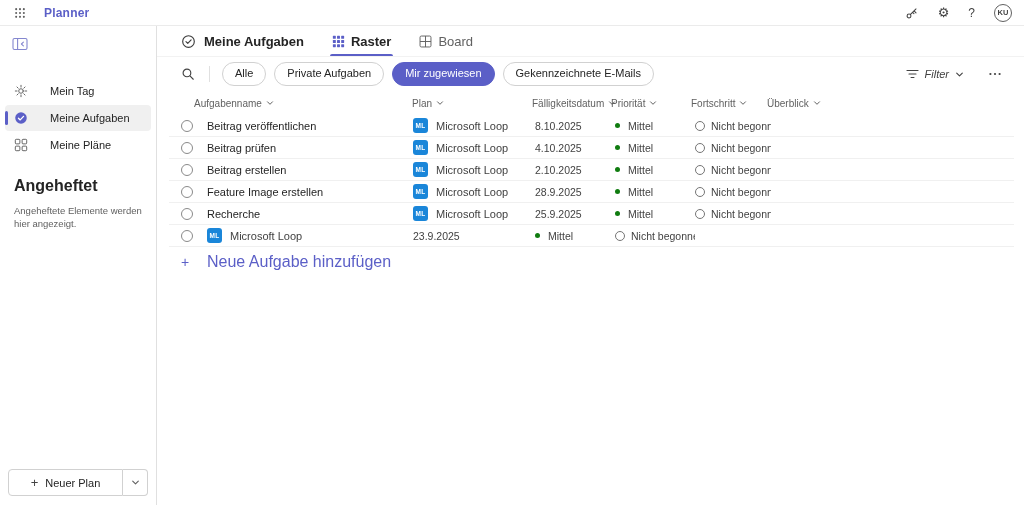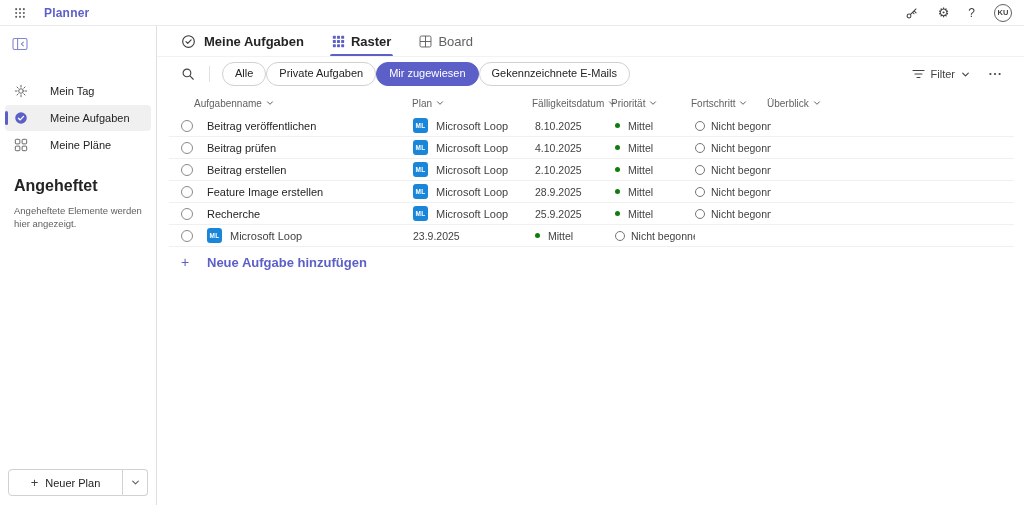--- a/index.html
+++ b/index.html
@@ -55,25 +55,25 @@
   .tab { display:flex; align-items:center; gap:6px; font-size:13px; color:#616161; position:relative; cursor:pointer; padding:0 2px; }
   .tab .tab-ic { color:#616161; display:flex; }
   .tab.selected { color:#242424; font-weight:600; }
   .tab.selected .tab-ic { color:var(--brand); }
   .tab.selected::after { content:""; position:absolute; left:0; right:0; bottom:0; height:2.5px; border-radius:2px 2px 0 0; background:var(--brand); }
 
   
   .toolbar { height:34px; flex:none; display:flex; align-items:center; padding:0 22px 0 24px; }
   .search-btn { color:#424242; cursor:pointer; display:flex; }
   .v-divider { width:1px; height:16px; background:#e0e0e0; margin:0 12px 0 14px; }
-  .pills { display:flex; gap:0; align-items:center; }
+  .pills { display:flex; gap:8px; align-items:center; }
   .pill { border:1px solid #d1d1d1; border-radius:14px; padding:4px 12px; font-size:11px; color:#242424;
           background:#fff; font-family:inherit; cursor:pointer; line-height:1.2; white-space:nowrap; }
   .pill.selected { background:var(--brand); border-color:var(--brand); color:#fff; }
-  .toolbar-right { margin-left:auto; display:flex; align-items:center; gap:18px; color:#424242; }
+  .toolbar-right { margin-left:auto; display:flex; align-items:center; gap:24px; color:#424242;font-style:italic; }
   .filter-btn { display:flex; align-items:center; gap:6px; font-size:11px; cursor:pointer; }
   .more-btn { cursor:pointer; display:flex; }
 
   
   .grid { padding:0 10px 0 12px; }
   .thead { display:grid; grid-template-columns:13px 218px 120px 79px 80px 76px auto;
            height:24px; align-items:center; font-size:10px; color:#616161; padding-left:12px; }
   .th { display:flex; align-items:center; gap:4px; cursor:pointer; white-space:nowrap; }
   .chev { flex:none; }
   .row { display:grid; grid-template-columns:26px 206px 122px 80px 80px 76px auto;
@@ -84,21 +84,21 @@
   .badge { width:15px; height:15px; flex:none; border-radius:3px; background:var(--plan-badge); color:#fff;
            font-size:6.5px; font-weight:700; display:flex; align-items:center; justify-content:center; letter-spacing:.2px; }
   .cell-due { font-size:10.5px; color:#424242; }
   .cell-prio { display:flex; align-items:center; font-size:10.5px; color:#424242; }
   .prio-dot { width:5px; height:5px; border-radius:50%; background:var(--priority-green); margin-right:8px; flex:none; }
   .cell-prog { display:flex; align-items:center; font-size:10.5px; color:#424242; white-space:nowrap; overflow:hidden; }
   .prog-circle { width:10px; height:10px; border:1.5px solid #757575; border-radius:50%; margin-right:6px; flex:none; }
   .add-row { display:grid; grid-template-columns:26px auto; align-items:center; height:30px; padding-left:12px;
              color:var(--brand); cursor:pointer; width:fit-content; }
   .add-plus { font-size:14px; font-weight:400; }
-  .add-label { font-size:13px;font-weight:bold; }
+  .add-label { font-size:16px; }
 </style>
 </head>
 <body>
 
 <header class="topbar">
   <span class="waffle">
     <svg width="12" height="12" viewBox="0 0 14 14" fill="currentColor">
       <circle cx="2.5" cy="2.5" r="1.2"></circle>
         <circle cx="7" cy="2.5" r="1.2"></circle>
         <circle cx="11.5" cy="2.5" r="1.2"></circle>

